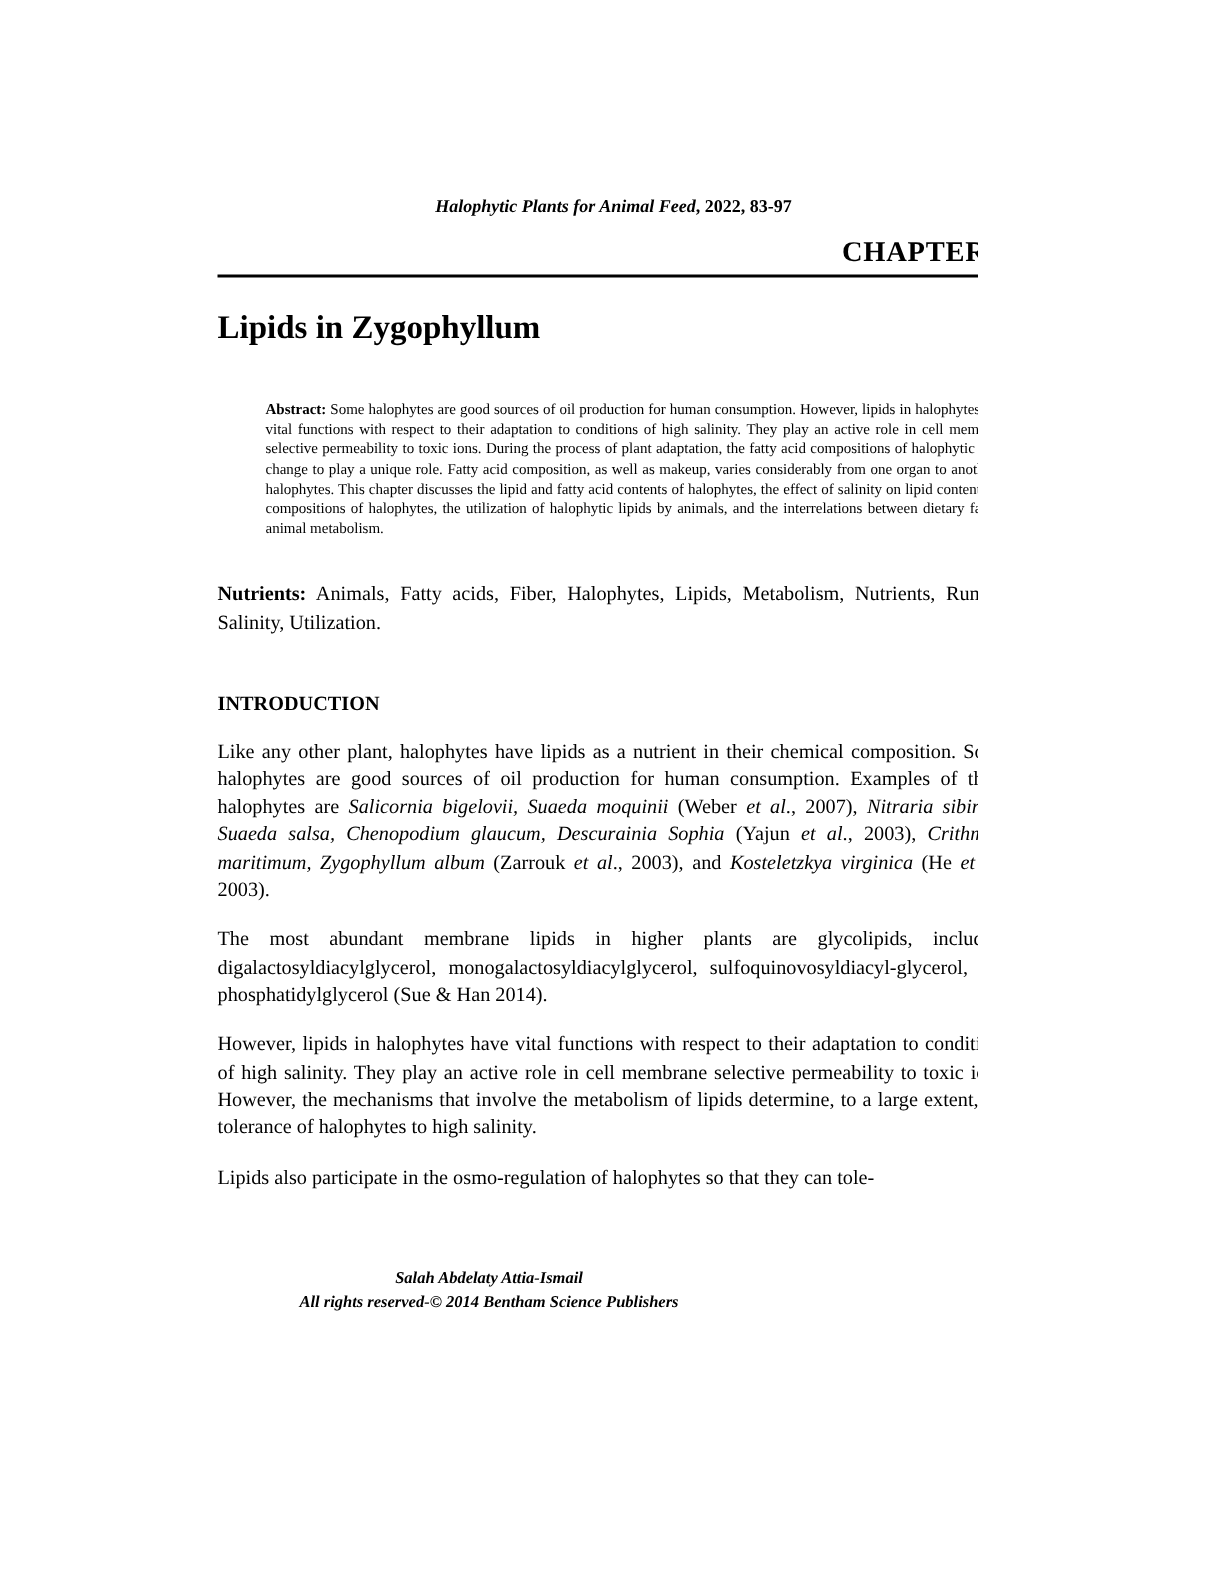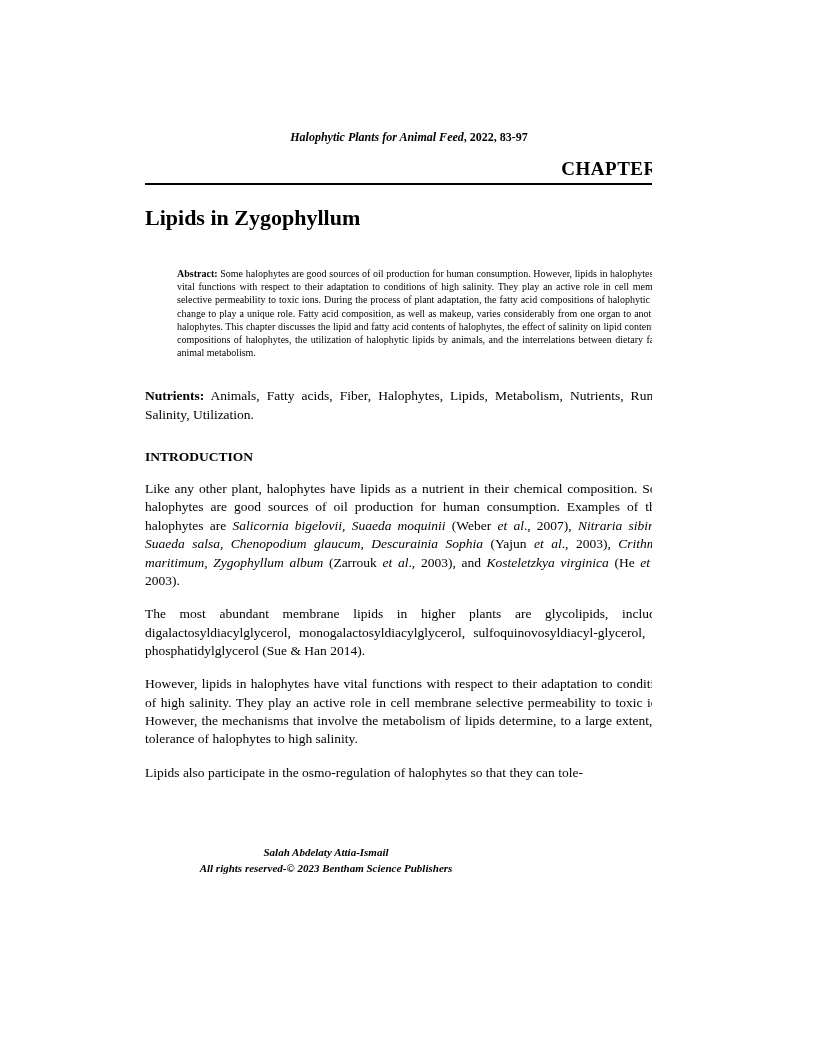--- a/index.html
+++ b/index.html
@@ -57,21 +57,21 @@
   }
   .abstract-label { font-weight: bold; }
   .keywords {
     margin: 28px 0 0 0;
     font-size: 13.5px;
     line-height: 1.4;
     text-align: justify;
   }
   .kw-label { font-weight: bold; }
   .section-heading {
-    margin: 24px 0 0 0;
+    margin: 36px 0 0 0;
     font-size: 13.5px;
     font-weight: bold;
   }
   .body-para {
     margin: 15px 0 0 0;
     font-size: 13.5px;
     line-height: 1.36;
     text-align: justify;
   }
   .body-para em { font-style: italic; font-family: Liberation Serif, serif; }
@@ -119,15 +119,15 @@
 
     <p class="body-para"><span>Like any other plant, halophytes have lipids as a nutrient in their chemical composition. Some halophytes are good sources of oil production for human consumption. Examples of these halophytes are </span><em>Salicornia bigelovii, Suaeda moquinii</em><span> (Weber </span><em>et al</em><span>., 2007), </span><em>Nitraria sibirica, Suaeda salsa, Chenopodium glaucum, Descurainia Sophia</em><span> (Yajun </span><em>et al</em><span>., 2003), </span><em>Crithmum maritimum, Zygophyllum album</em><span> (Zarrouk </span><em>et al</em><span>., 2003), and </span><em>Kosteletzkya virginica</em><span> (He </span><em>et al</em><span>., 2003).</span></p>
     <p class="body-para"><span>The most abundant membrane lipids in higher plants are glycolipids, including digalactosyldiacylglycerol, monogalactosyldiacylglycerol, sulfoquinovosyldiacyl-glycerol, and phosphatidylglycerol (Sue &amp; Han 2014).</span></p>
     <p class="body-para"><span>However, lipids in halophytes have vital functions with respect to their adaptation to conditions of high salinity. They play an active role in cell membrane selective permeability to toxic ions. However, the mechanisms that involve the metabolism of lipids determine, to a large extent, the tolerance of halophytes to high salinity.</span></p>
     <p class="body-para"><span>Lipids also participate in the osmo-regulation of halophytes so that they can tole-</span></p>
 
   </div>
 
   <footer class="page-footer">
     <div>Salah Abdelaty Attia-Ismail</div>
-    <div>All rights reserved-© 2023 Bentham Science Publishers</div>
+    <div>All rights reserved-© 2014 Bentham Science Publishers</div>
   </footer>
 </div>
 
 </body></html>

